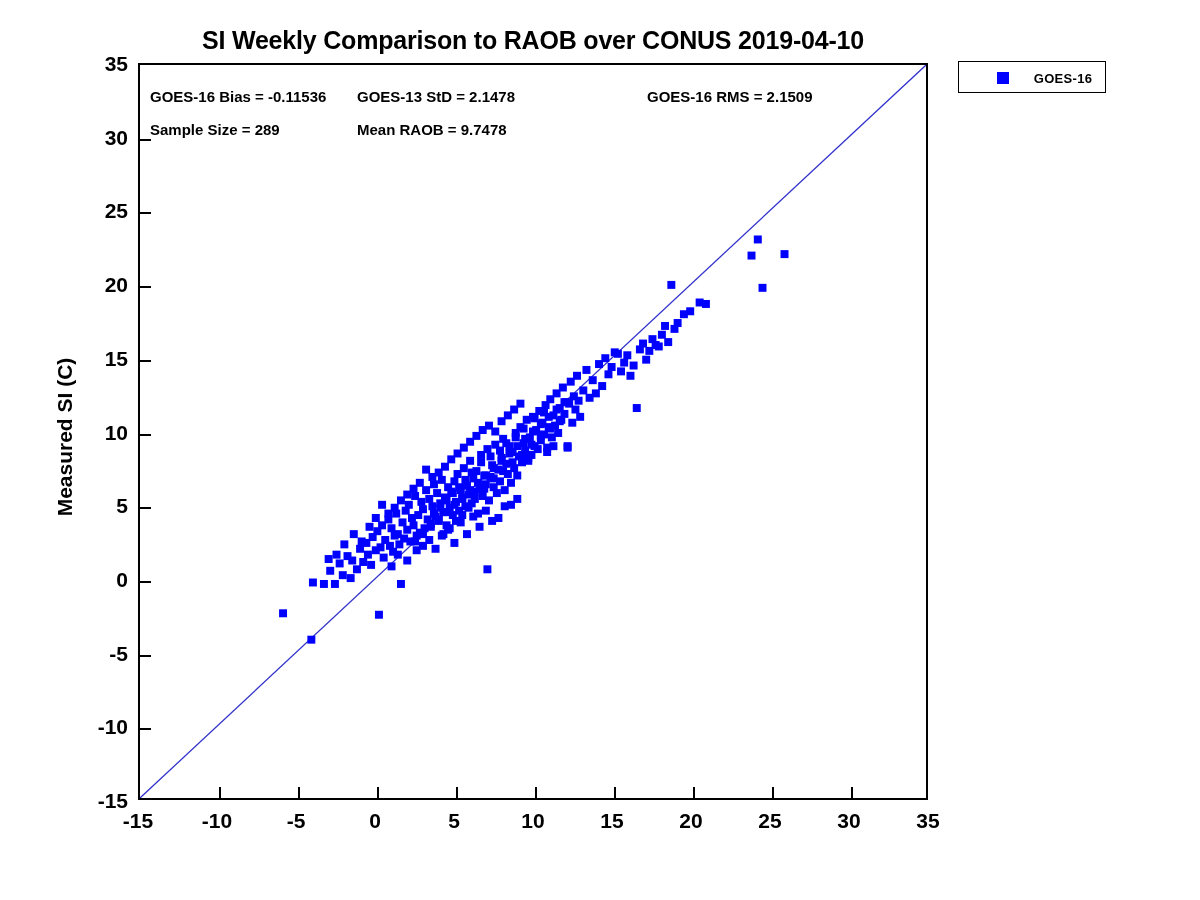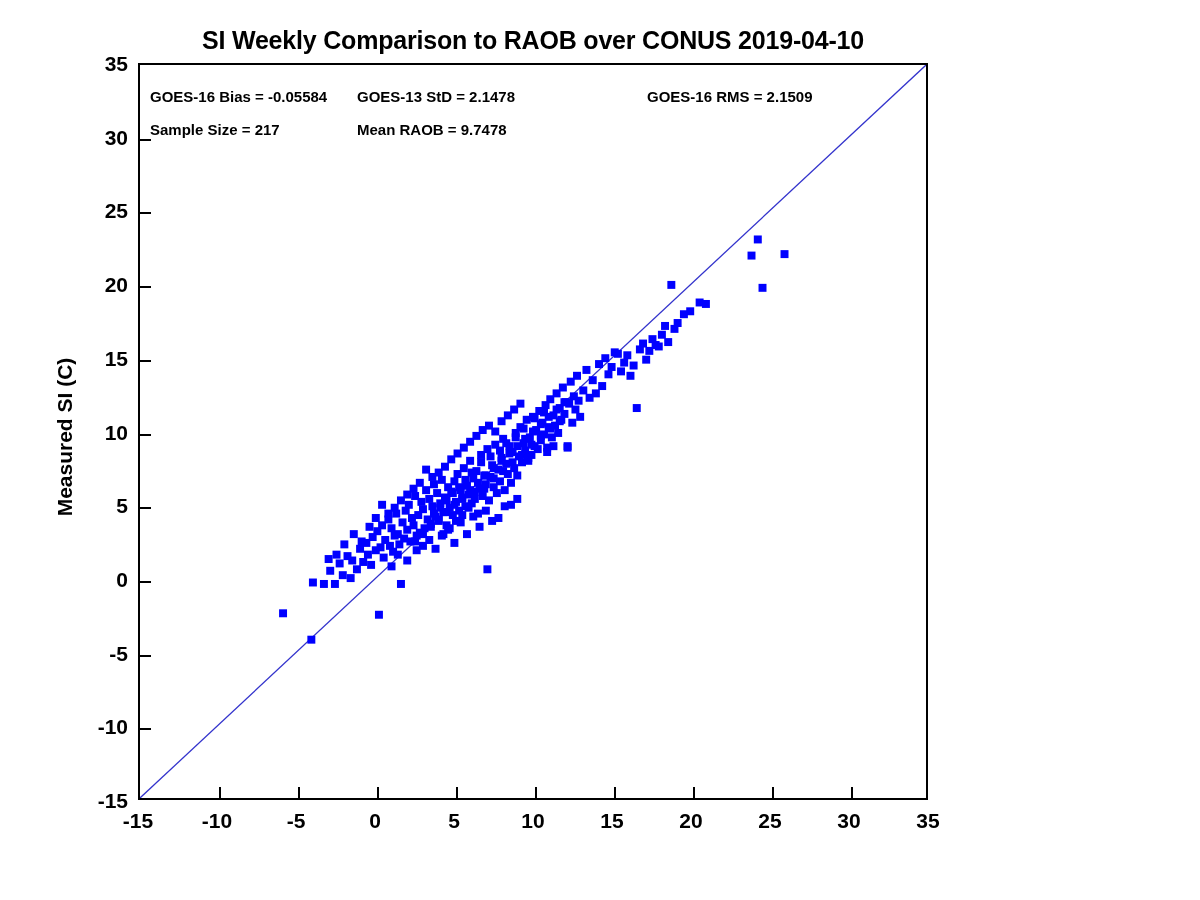--- a/index.html
+++ b/index.html
@@ -529,21 +529,25 @@
       <div class="xlabel-tick" style="left: 553px;">20</div>
       <div class="xlabel-tick" style="left: 632px;">25</div>
       <div class="xlabel-tick" style="left: 711px;">30</div>
       <div class="xlabel-tick" style="left: 790px;">35</div>
     </div>
 
 
   <div id="yaxis-title">Measured SI (C)</div>
 
   <div id="annotations-layer">
-      <div class="stat-text" style="left: 150px; top: 89px;">GOES-16 Bias = -0.05584</div>
+      <div class="stat-text" style="left: 150px; top: 89px;">GOES-16 Bias = -0.11536</div>
       <div class="stat-text" style="left: 357px; top: 89px;">GOES-13 StD = 2.1478</div>
       <div class="stat-text" style="left: 647px; top: 89px;">GOES-16 RMS = 2.1509</div>
-      <div class="stat-text" style="left: 150px; top: 122px;">Sample Size = 217</div>
+      <div class="stat-text" style="left: 150px; top: 122px;">Sample Size = 289</div>
       <div class="stat-text" style="left: 357px; top: 122px;">Mean RAOB = 9.7478</div>
     </div>
 
+  <div id="legend-box">
+    <div id="legend-swatch"></div>
+    <div id="legend-label">GOES-16</div>
+  </div>
 
 </div>
 
 </body></html>

